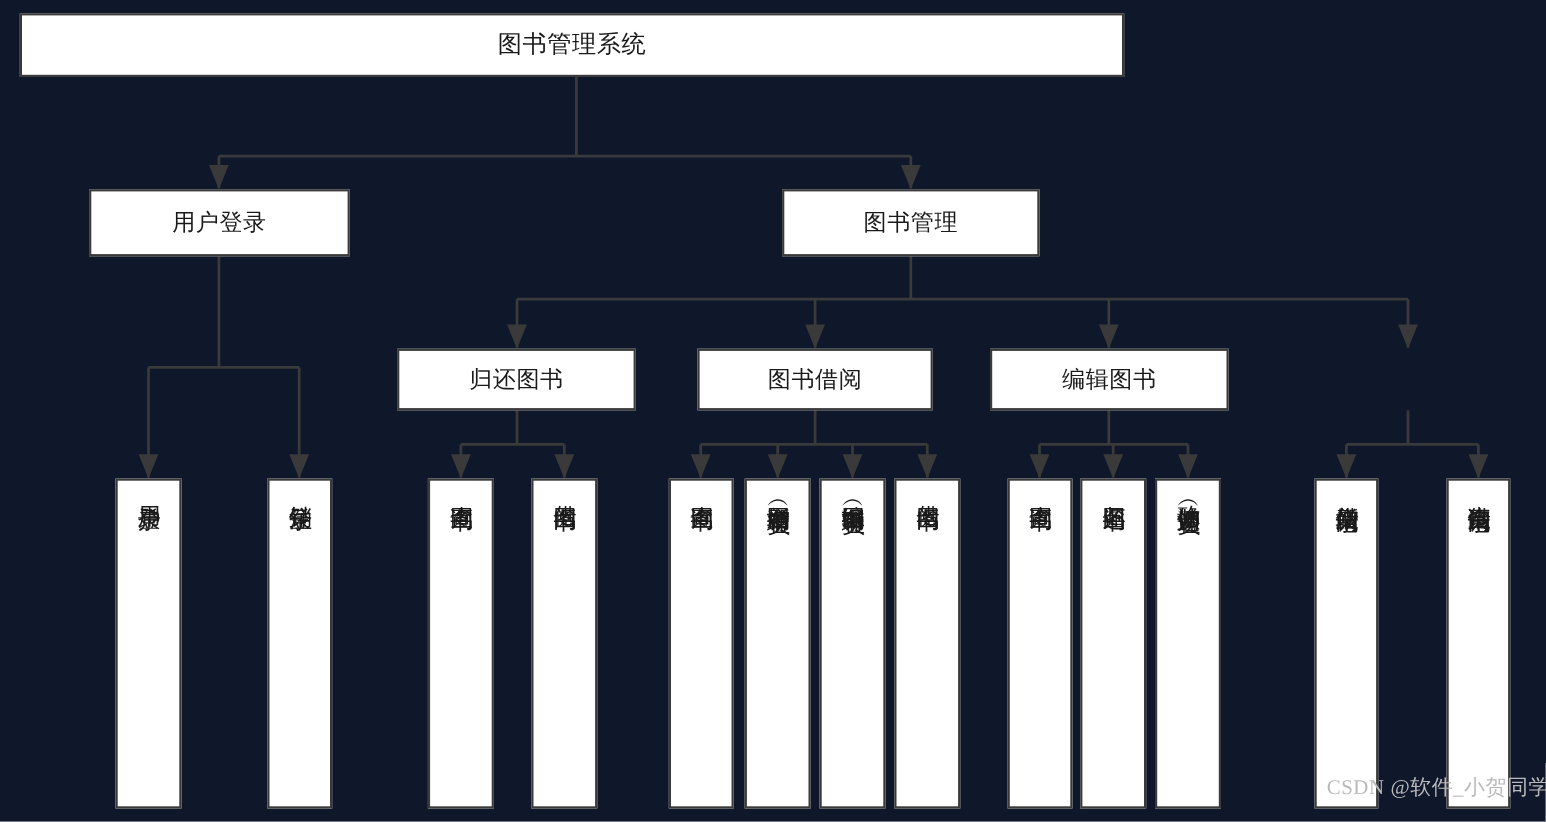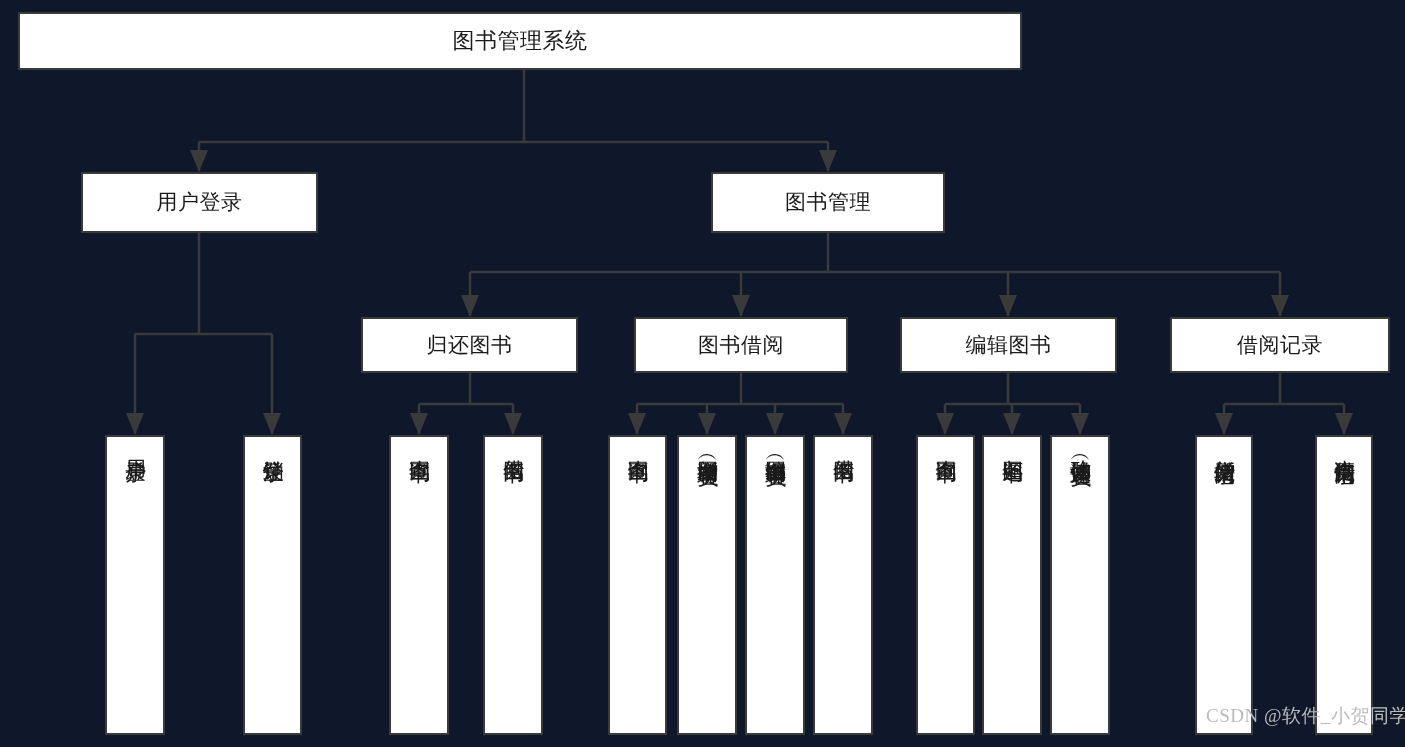--- a/index.html
+++ b/index.html
@@ -152,23 +152,20 @@
 
   <div class="node h" id="n-l2-0" style="left: 361px; top: 317px; width: 217px; height: 56px;">
     <span class="label">归还图书</span>
   </div>
   <div class="node h" id="n-l2-1" style="left: 634px; top: 317px; width: 214px; height: 56px;">
     <span class="label">图书借阅</span>
   </div>
   <div class="node h" id="n-l2-2" style="left: 900px; top: 317px; width: 217px; height: 56px;">
     <span class="label">编辑图书</span>
   </div>
-  <div class="node h" id="n-l2-3" style="left: 1170px; top: 317px; width: 220px; height: 56px;">
-    <span class="label">借阅记录</span>
-  </div>
 
   <div class="node v" id="n-lf-0" style="left: 105px; top: 435px; width: 60px; height: 300px;">
     <span class="label">用户登录</span>
   </div>
   <div class="node v" id="n-lf-1" style="left: 243px; top: 435px; width: 59px; height: 300px;">
     <span class="label">注销登录</span>
   </div>
   <div class="node v" id="n-lf-2" style="left: 389px; top: 435px; width: 60px; height: 300px;">
     <span class="label">查询图书</span>
   </div>

